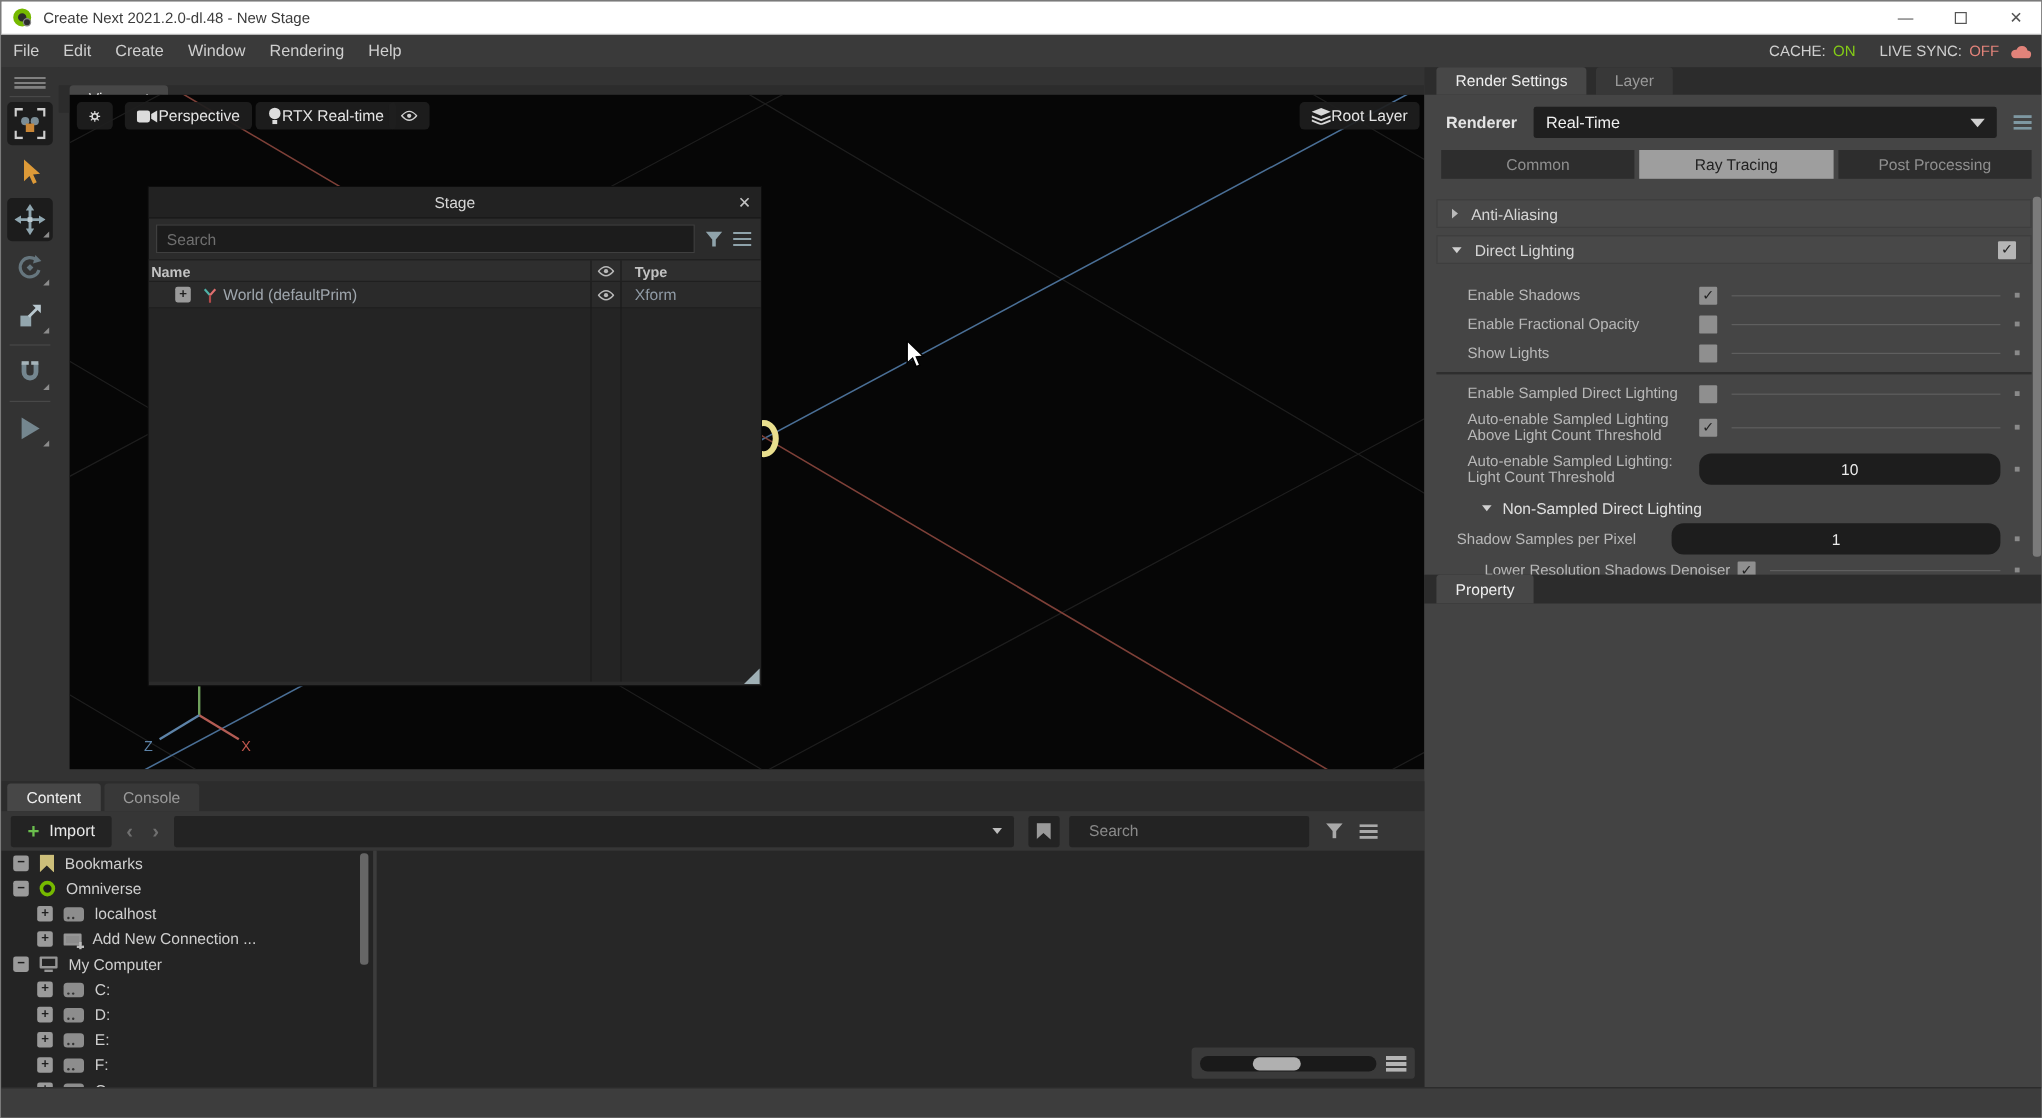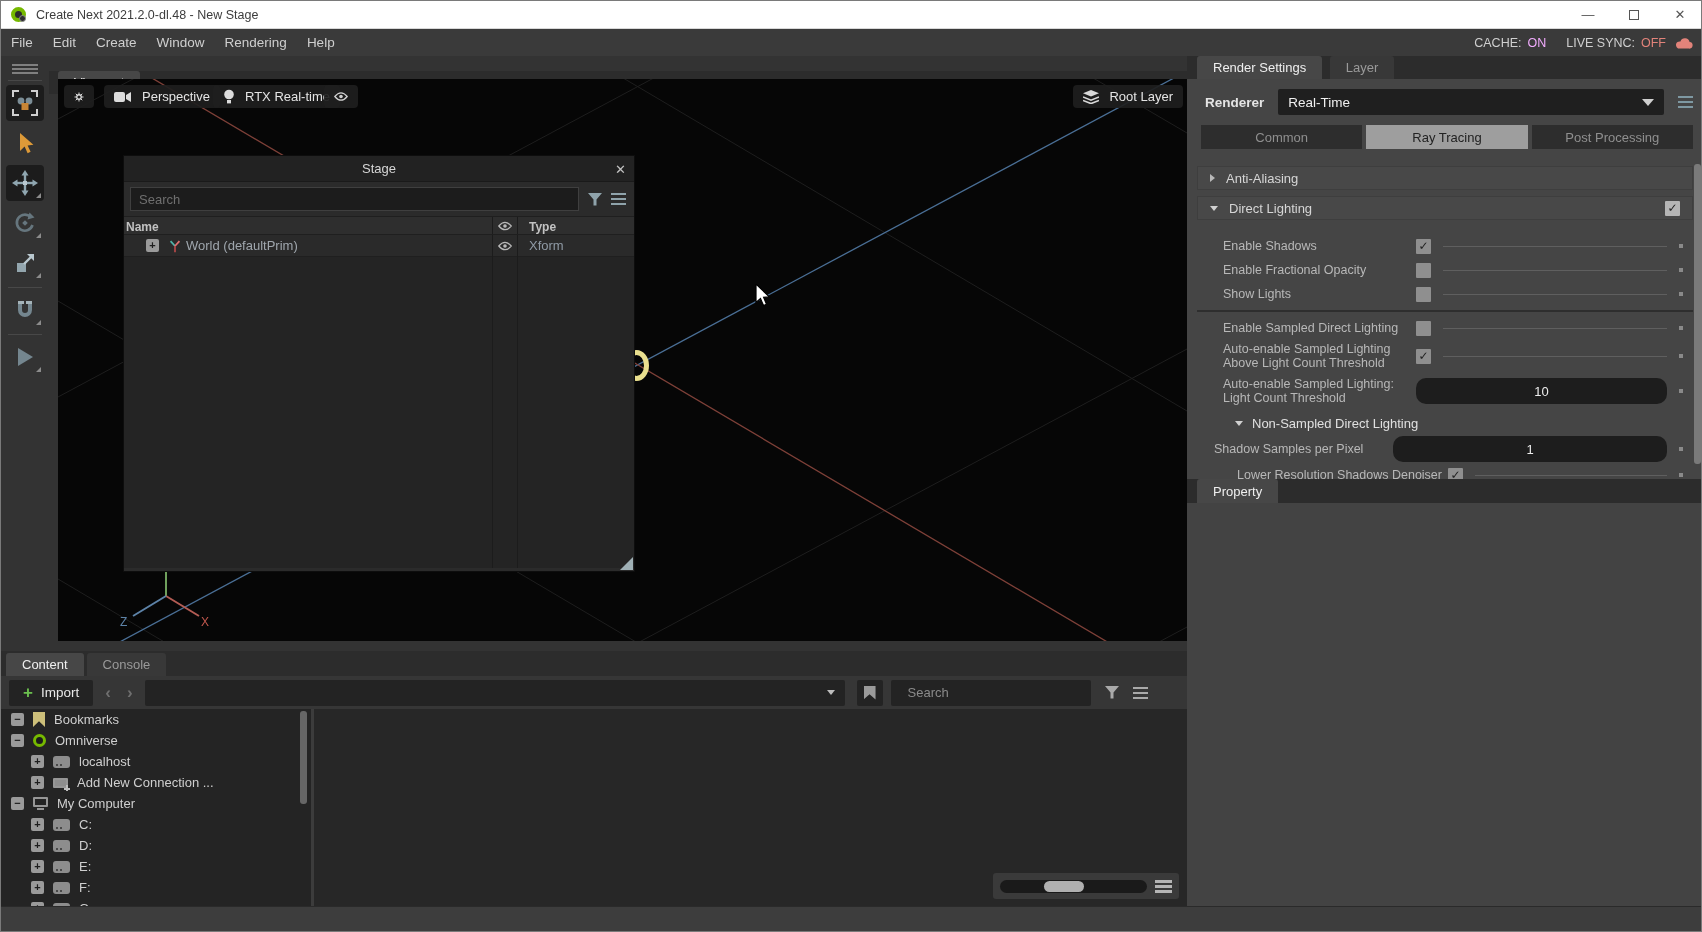--- a/index.html
+++ b/index.html
@@ -14,40 +14,40 @@
   .ovlogo i{position:absolute;right:-4px;bottom:-4px;width:7px;height:7px;border-radius:50%;background:#2e2e2e;border:1px solid #8a8a8a;}
   .apptitle{margin-left:10px;font-size:12.5px;color:#3c3c3c;}
   .wctrls{margin-left:auto;display:flex;height:100%;}
   .wbtn{width:46px;height:100%;display:flex;align-items:center;justify-content:center;color:#555;font-size:13px;cursor:default;}
   .maxbox{width:10px;height:10px;border:1px solid #555;}
 
   
   .menubar{left:0;top:28px;width:1702px;height:27px;background:#3a3a3a;display:flex;align-items:center;font-size:13.5px;color:#cfcfcf;}
   .menu-item{padding:16px 10px;height:100%;display:flex;align-items:center;}
   .menu-right{margin-left:auto;display:flex;align-items:center;gap:6px;padding-right:10px;font-size:12.5px;}
-  .lab{color:#cfcfcf;} .on{color:#f0abfc;margin-right:14px;} .off{color:#e2837a;}
+  .lab{color:#cfcfcf;} .on{color:#84cc16;margin-right:14px;} .off{color:#e2837a;}
   .cloud{width:18px;height:13px;margin-left:3px;}
 
   
   .ltoolbar{left:0;top:55px;width:48px;height:595px;background:#333;display:flex;flex-direction:column;align-items:center;}
   .grip{width:26px;height:10px;margin-top:8px;background:repeating-linear-gradient(to bottom,#808080 0 2px,transparent 2px 4px);}
   .toolbox{position:relative;width:38px;height:36px;border-radius:4px;display:flex;align-items:center;justify-content:center;margin-top:4px;}
   .toolbox.active{background:#1c1c1c;}
   .flyout{position:absolute;right:3px;bottom:3px;width:0;height:0;border-left:5px solid transparent;border-bottom:5px solid #8c8c8c;}
   .tsep{width:34px;height:1px;background:#484848;margin-top:6px;}
   .play-tri{width:0;height:0;border-left:15px solid #74868f;border-top:9px solid transparent;border-bottom:9px solid transparent;}
 
   
   .strip{background:#2c2c2c;}
   .tab{height:23px;display:inline-flex;align-items:center;padding:0 16px;font-size:13px;border-radius:3px 3px 0 0;color:#9a9a9a;background:#383838;margin-right:3px;}
   .tab.active{background:#474747;color:#efefef;}
 
   
   .viewport{left:57px;top:78px;width:1129px;height:562px;background:#060606;overflow:hidden;}
-  .vbtn{position:absolute;height:23px;background:rgba(30,30,30,.92);border-radius:4px;display:flex;align-items:center;gap:10px;padding:0 10px;color:#e4e4e4;font-size:13px;}
+  .vbtn{position:absolute;height:23px;background:rgba(30,30,30,.92);border-radius:4px;display:flex;align-items:center;gap:0;padding:0 10px;color:#e4e4e4;font-size:13px;}
   .ring{position:absolute;left:566px;top:271px;width:25px;height:31px;border:5px solid #e9df8e;border-radius:50%;}
   .gizmo-label{font-size:12px;}
 
   
   .stage{left:123px;top:155px;width:510px;height:415px;background:#2b2b2b;box-shadow:0 0 0 1px #0d0d0d;}
   .stage-title{height:26px;background:#222;border-bottom:1px solid #1a1a1a;display:flex;align-items:center;justify-content:center;color:#d6d6d6;font-size:13px;position:relative;}
   .stage-close{position:absolute;right:8px;top:0;height:26px;display:flex;align-items:center;color:#c4c4c4;font-size:13px;}
   .stage-search-row{display:flex;align-items:center;gap:9px;padding:5px 8px 5px 6px;}
   .stage-search{flex:1;height:24px;background:#1c1c1c;border:1px solid #3f3f3f;color:#c8c8c8;font-size:13px;padding:0 8px;}
   .stage-search::placeholder{color:#6f6f6f;}

